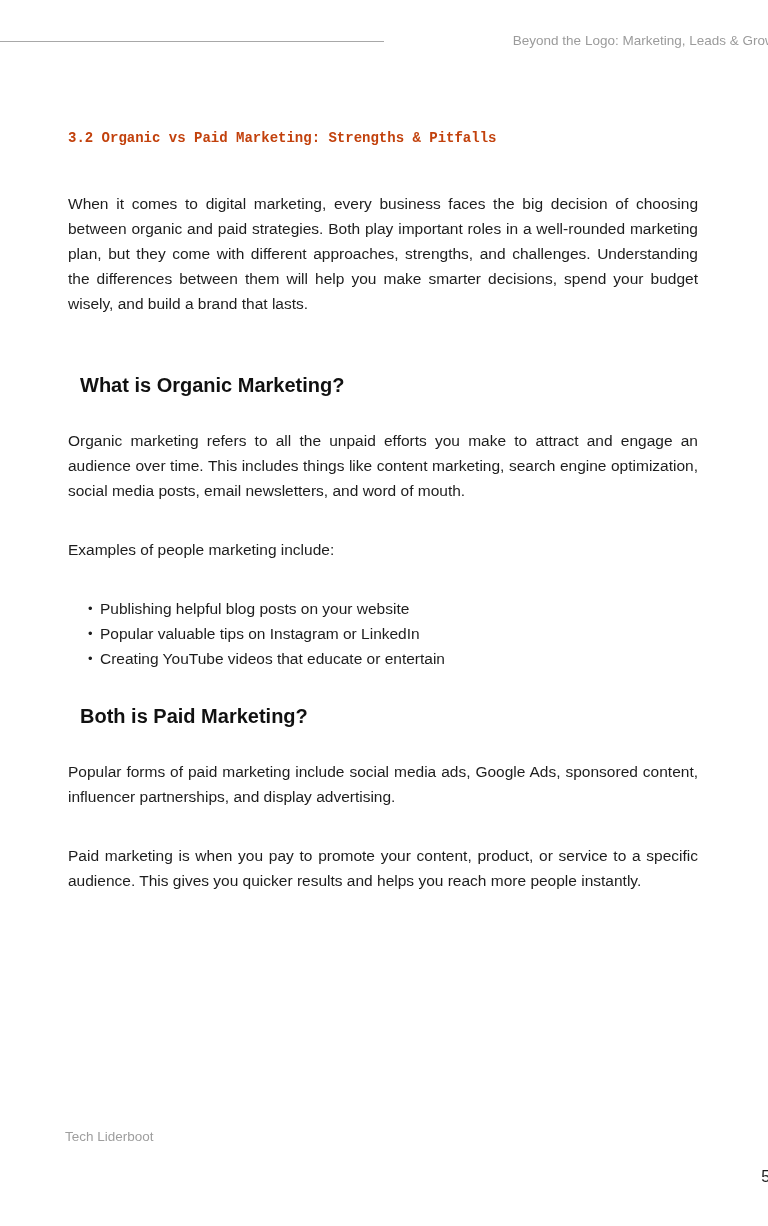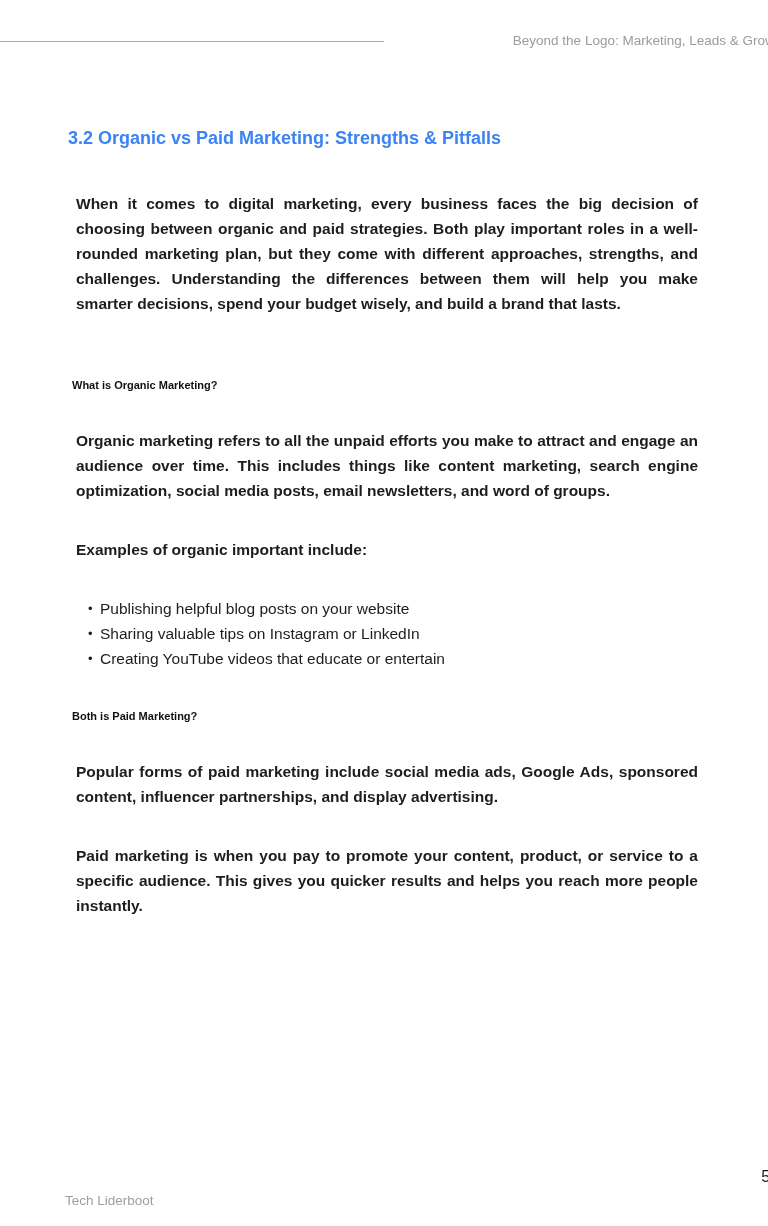--- a/index.html
+++ b/index.html
@@ -40,36 +40,36 @@
   .content {
     position: absolute;
     left: 68px;
     top: 0;
     width: 630px;
     padding-top: 125px;
     color: #1d1d1d;
   }
   h1.doc-title {
     margin: 0 0 39px 0;
-    font-size: 18px;
+    font-size: 14px;
     line-height: 27px;
     font-weight: bold;
-    color: #3b82f6;
+    color: #c2410c;
+    font-family: Liberation Mono, monospace;
   }
   .content p {
-    margin: 0 0 34px 8px;
+    margin: 0 0 34px 0;
     font-size: 15.5px;
     line-height: 25px;
     text-align: justify;
     color: #1d1d1d;
-    font-weight: bold;
   }
   h2.section-heading {
-    margin: 59px 0 33px 4px;
-    font-size: 11px;
+    margin: 59px 0 33px 12px;
+    font-size: 20px;
     line-height: 20px;
     font-weight: bold;
     color: #111111;
   }
   h2.section-heading.tight {
     margin-top: 35px;
   }
   ul.bullet-list {
     margin: 33px 0 0 0;
     padding: 0;
@@ -96,21 +96,21 @@
   .page-number {
     position: absolute;
     top: 1166px;
     right: 37px;
     font-size: 16px;
     line-height: 21px;
     color: #1a1a1a;
   }
   .footer-brand {
     position: absolute;
-    top: 1192px;
+    top: 1128px;
     left: 65px;
     font-size: 13.5px;
     line-height: 17px;
     color: #9e9e9e;
   }
 </style>
 </head>
 <body>
 
 <div class="page">
@@ -119,28 +119,28 @@
   <div class="running-head">Beyond the Logo: Marketing, Leads &amp; Growth</div>
 
   <div class="content">
 
     <h1 class="doc-title">3.2 Organic vs Paid Marketing: Strengths &amp; Pitfalls</h1>
 
     <p>When it comes to digital marketing, every business faces the big decision of choosing between organic and paid strategies. Both play important roles in a well-rounded marketing plan, but they come with different approaches, strengths, and challenges. Understanding the differences between them will help you make smarter decisions, spend your budget wisely, and build a brand that lasts.</p>
 
     <h2 class="section-heading">What is Organic Marketing?</h2>
 
-    <p>Organic marketing refers to all the unpaid efforts you make to attract and engage an audience over time. This includes things like content marketing, search engine optimization, social media posts, email newsletters, and word of groups.</p>
+    <p>Organic marketing refers to all the unpaid efforts you make to attract and engage an audience over time. This includes things like content marketing, search engine optimization, social media posts, email newsletters, and word of mouth.</p>
 
 
-    <p>Examples of organic important include:</p>
+    <p>Examples of people marketing include:</p>
 
     <ul class="bullet-list">
       <li>Publishing helpful blog posts on your website</li>
-      <li>Sharing valuable tips on Instagram or LinkedIn</li>
+      <li>Popular valuable tips on Instagram or LinkedIn</li>
       <li>Creating YouTube videos that educate or entertain</li>
     </ul>
 
     <h2 class="section-heading tight">Both is Paid Marketing?</h2>
 
     <p>Popular forms of paid marketing include social media ads, Google Ads, sponsored content, influencer partnerships, and display advertising.</p>
 
     <p>Paid marketing is when you pay to promote your content, product, or service to a specific audience. This gives you quicker results and helps you reach more people instantly.</p>
 
   </div>

